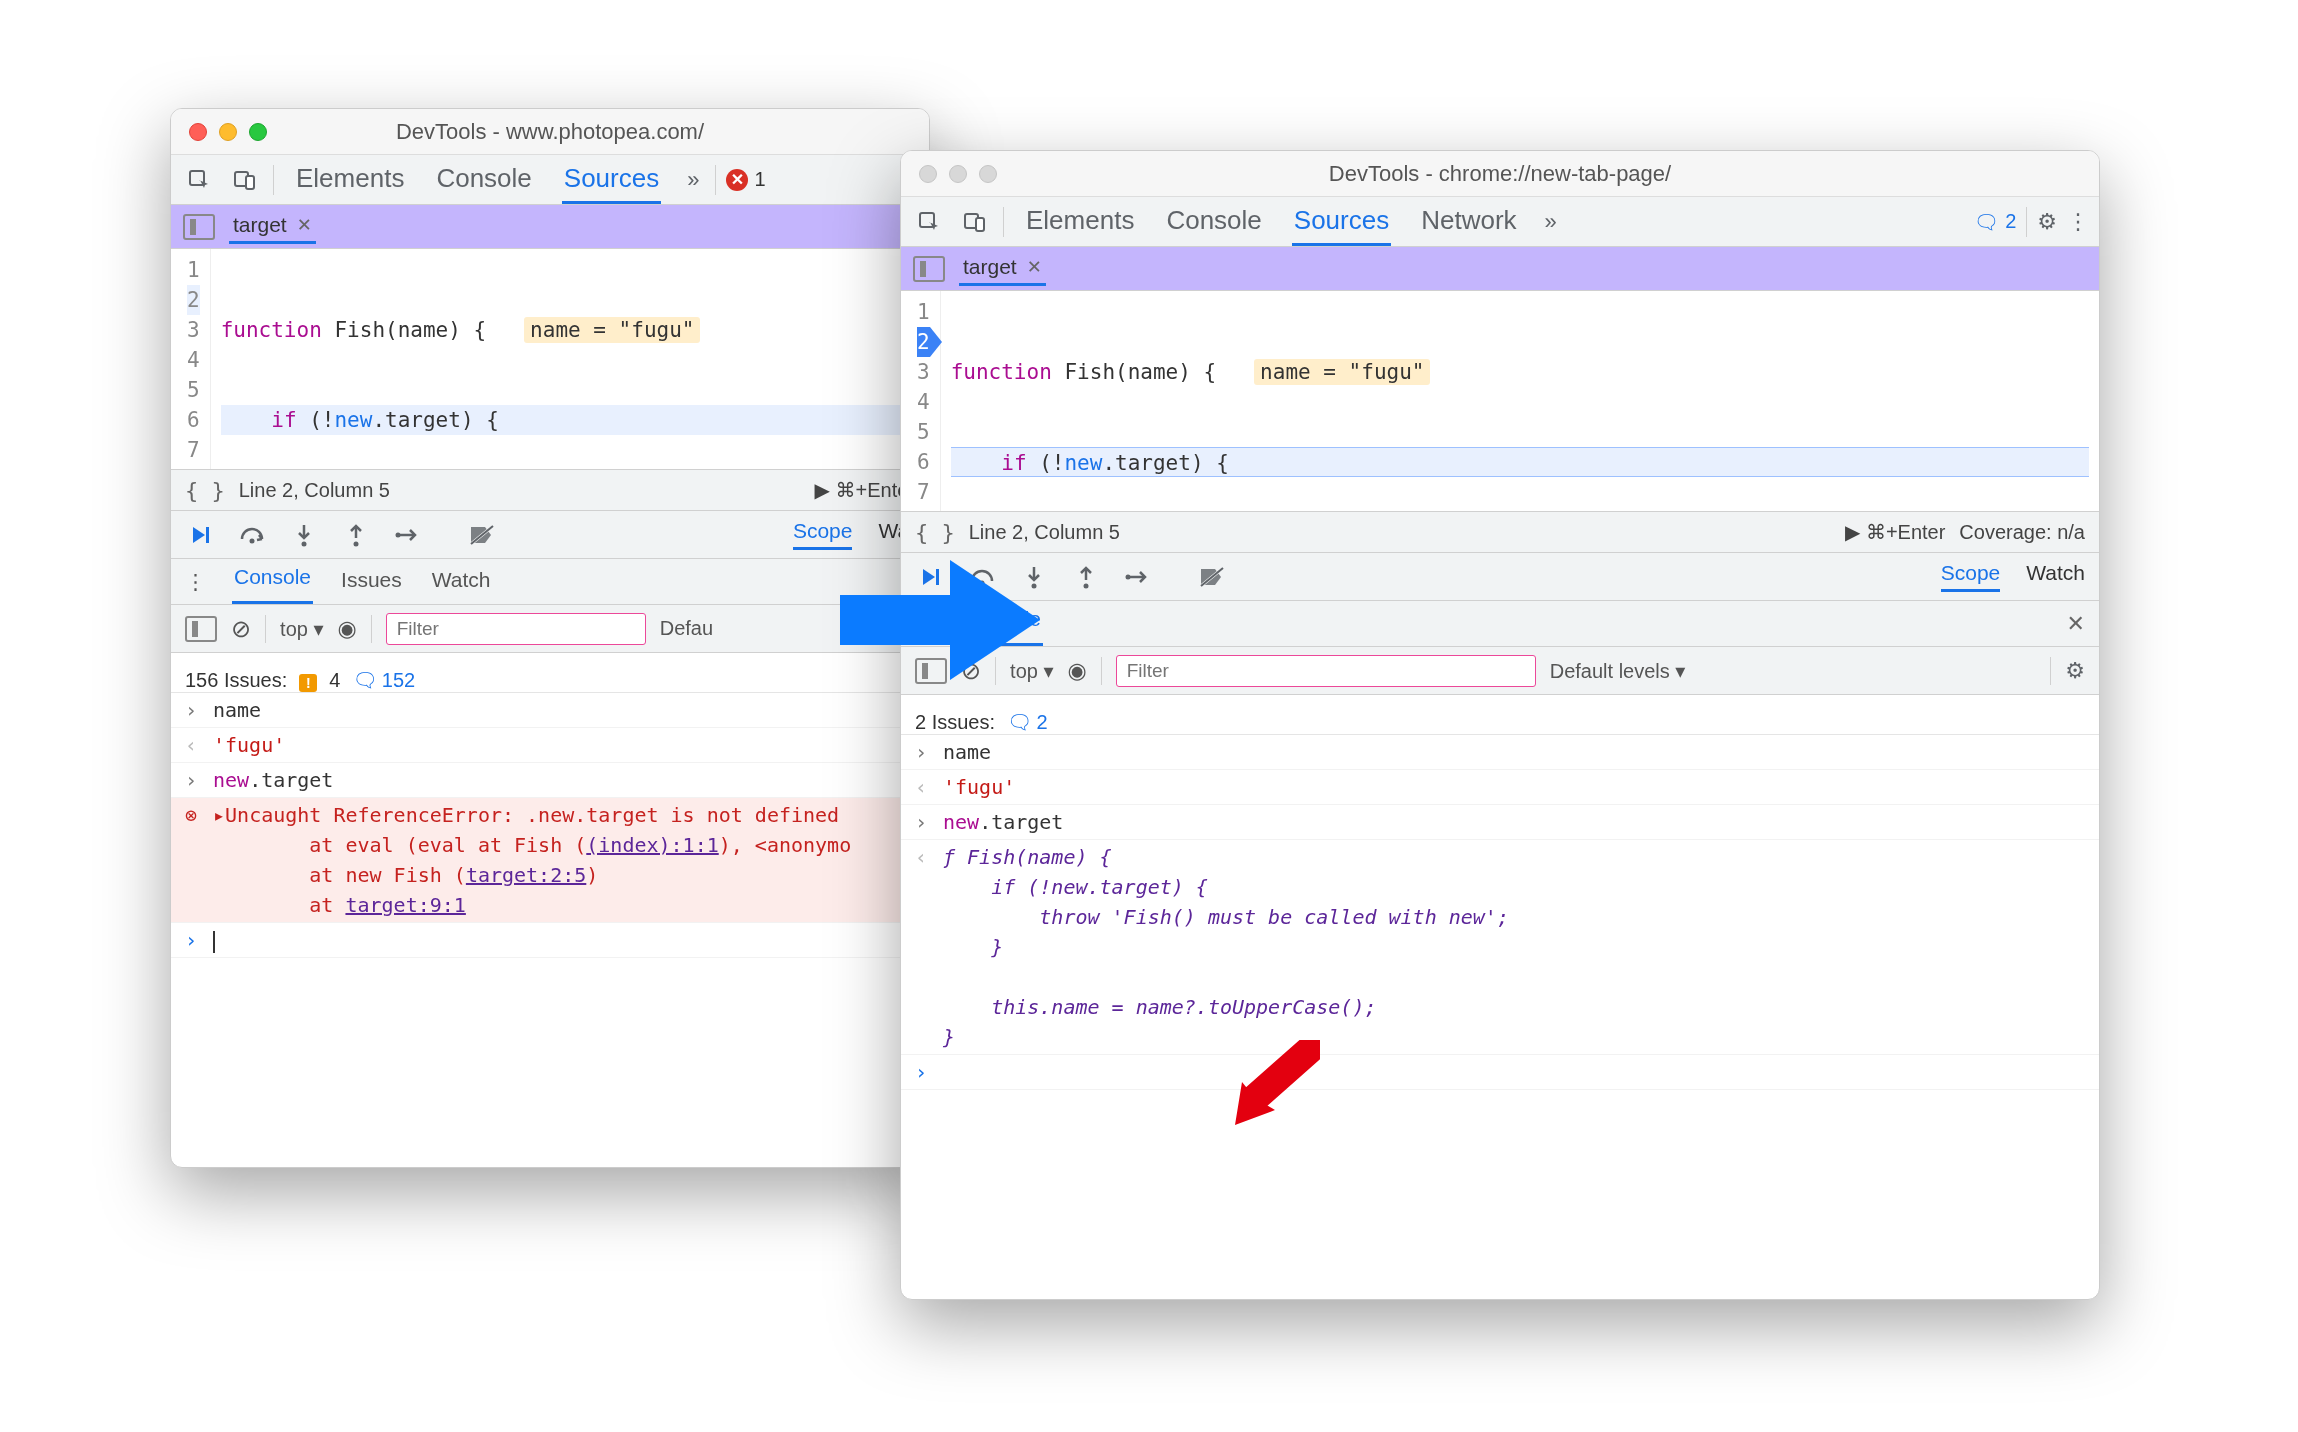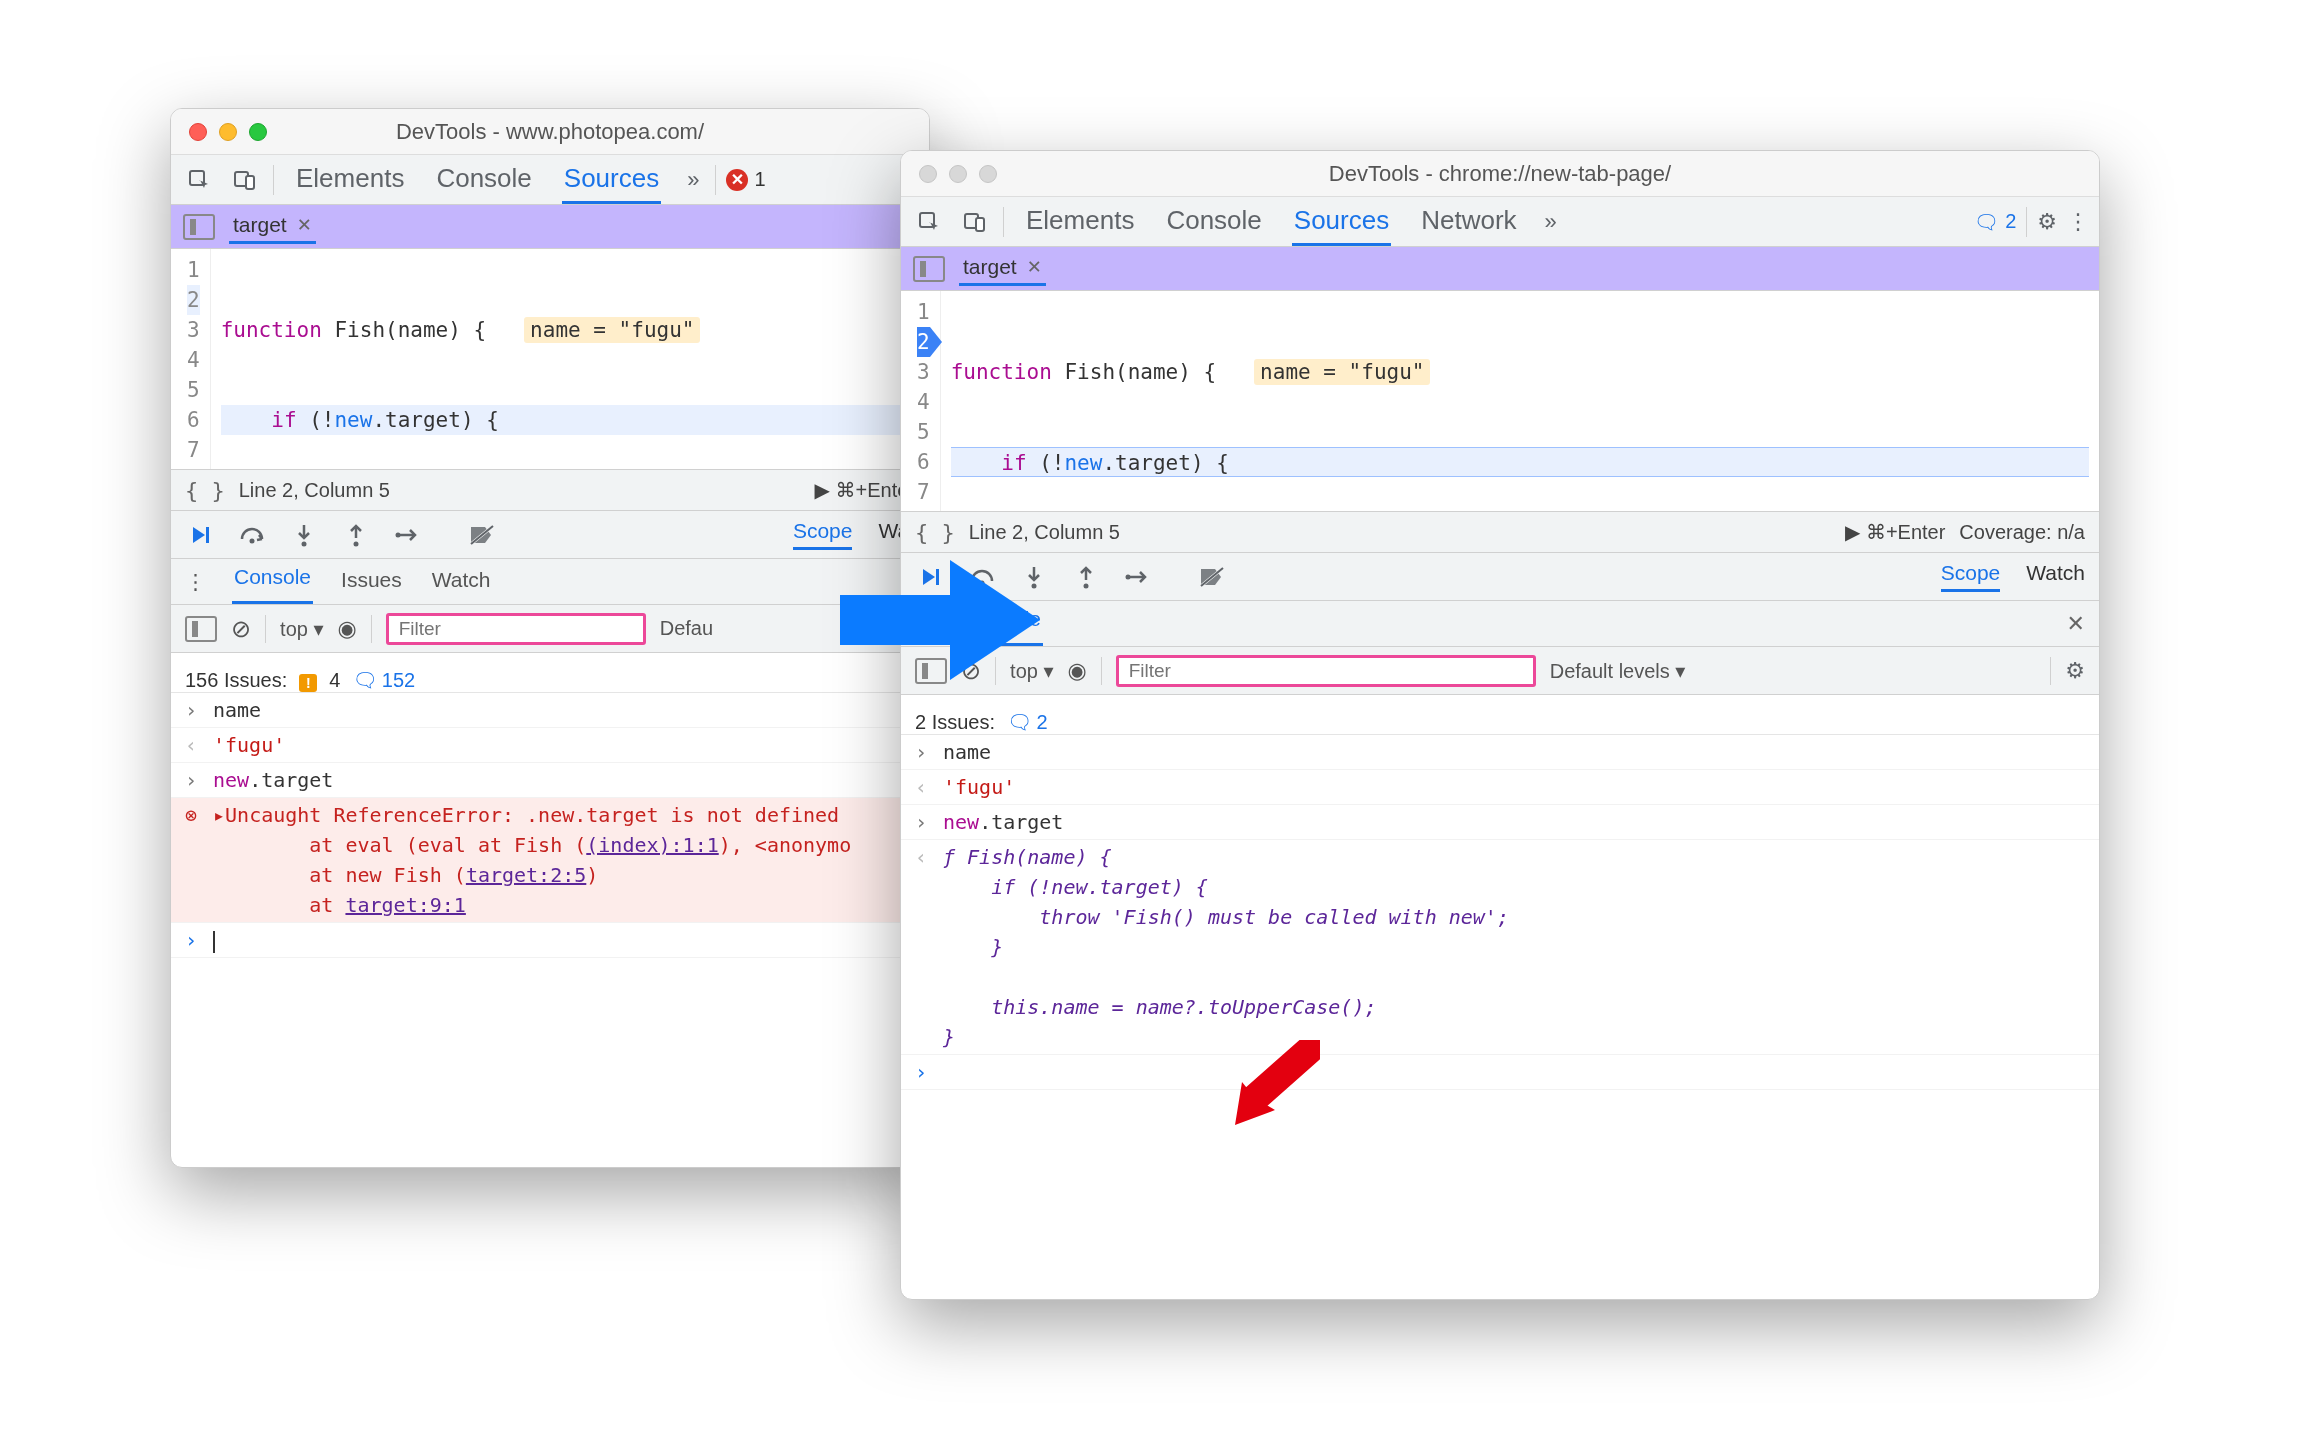--- a/index.html
+++ b/index.html
@@ -69,21 +69,21 @@
   .scope-tabs { display:flex; gap:26px; font-size:21px; color:#333; }
   .scope-tab.active { color:#1a73e8; border-bottom:3px solid #1a73e8; padding-bottom:4px; }
 
   
   .drawer-hdr { height:46px; display:flex; align-items:center; gap:26px; padding:0 14px; background:#f1f3f4; border-bottom:1px solid #d0d0d0; font-size:21px; color:#555; }
   .drawer-hdr .tab.active { color:#1a73e8; border-bottom:3px solid #1a73e8; padding-bottom:6px; }
   .drawer-hdr .xbtn { margin-left:auto; color:#666; font-size:22px;}
 
   
   .console-filter { height:48px; display:flex; align-items:center; gap:14px; padding:0 14px; background:#f1f3f4; border-bottom:1px solid #d0d0d0; font-size:20px; color:#555; }
-  .console-filter input { height:32px; font-size:19px; padding:2px 10px; border:3px solid #ec4899; border-radius:3px; background:#fff; color:#555; }
+  .console-filter input { height:32px; font-size:19px; padding:2px 10px; border:1px solid #ec4899; border-radius:3px; background:#fff; color:#555; }
   .console-filter .eye { font-size:22px; }
   .v-sep2 { width:1px; height:28px; background:#d0d0d0; }
 
   
   .issues-row { height:40px; display:flex; align-items:flex-end; gap:12px; padding:0 14px; border-bottom:1px solid #e5e5e5; font-size:20px; color:#333; }
   .warn-badge { background:#f29900; color:#fff; font-size:14px; width:18px; height:18px; border-radius:3px; display:flex; align-items:center; justify-content:center; font-weight:bold;}
   .info-badge { color:#1a73e8; font-size:20px; display:flex; align-items:center; gap:4px;}
 
   
   .console { font-family:Menlo, Consolas, monospace; font-size:20px; line-height:30px; }

